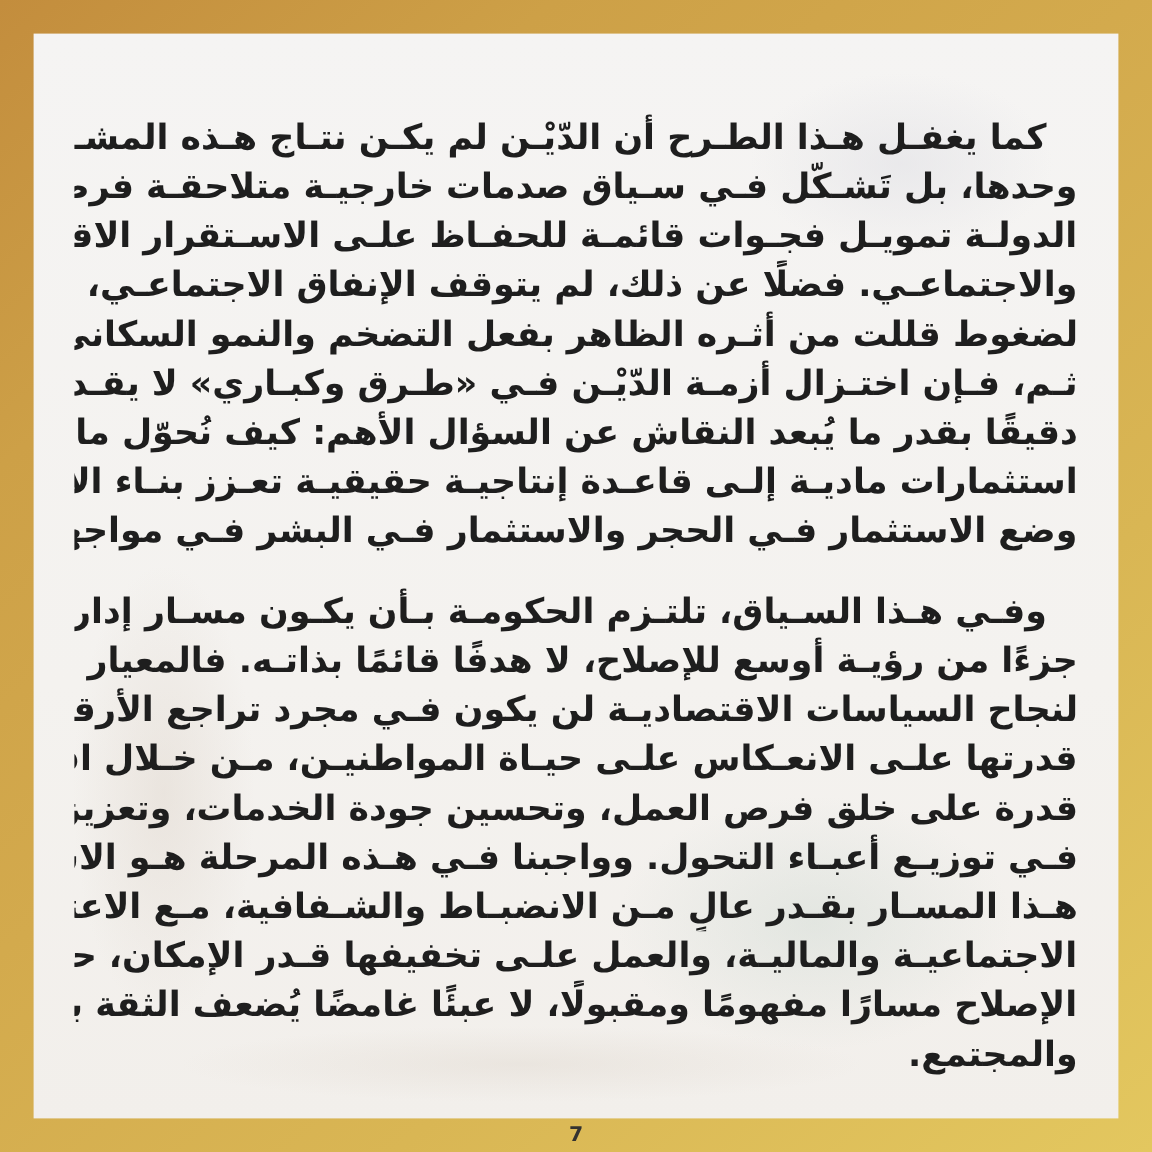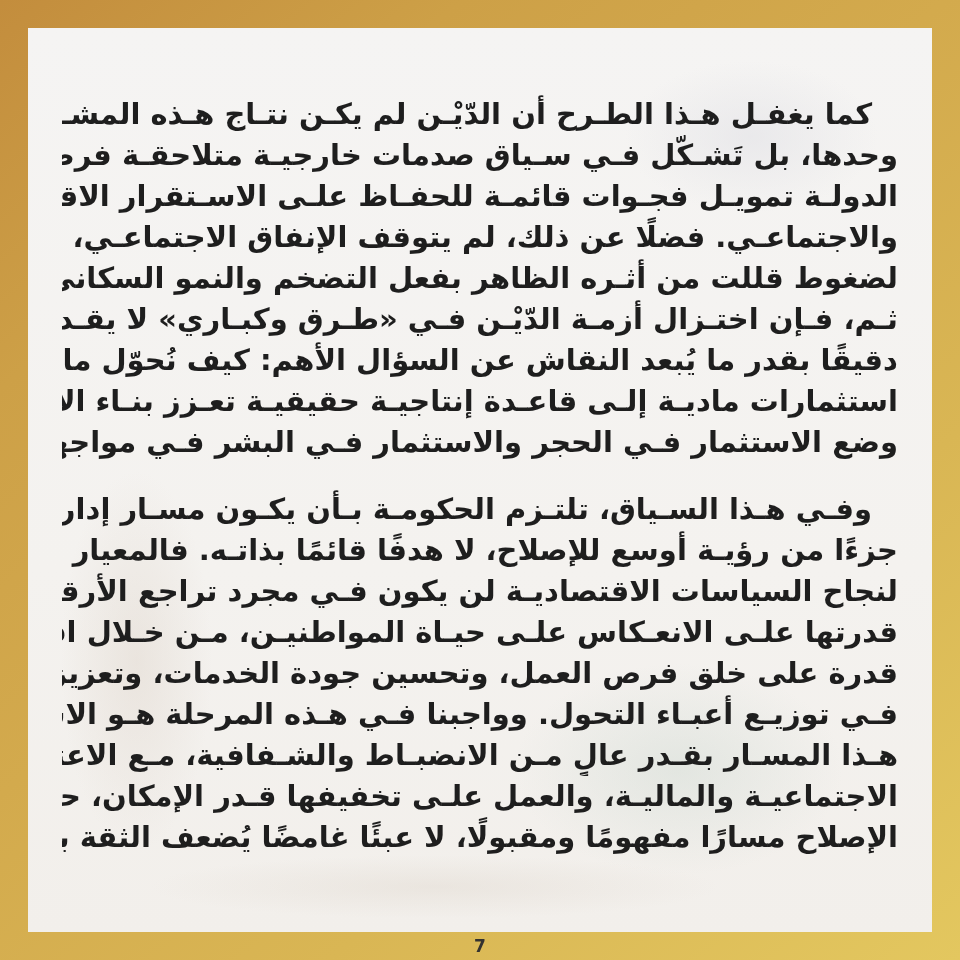--- a/index.html
+++ b/index.html
@@ -110,20 +110,21 @@
     <div class="para para-2">
         <div class="line">وفـي هـذا السـياق، تلتـزم الحكومـة بـأن يكـون مسـار إدارة الدّيْـن</div>
         <div class="line">جزءًا من رؤيـة أوسع للإصلاح، لا هدفًا قائمًا بذاتـه. فالمعيار الحقيقـي</div>
         <div class="line">لنجاح السياسات الاقتصاديـة لن يكون فـي مجرد تراجع الأرقام، بل في</div>
         <div class="line">قدرتها علـى الانعـكاس علـى حيـاة المواطنيـن، مـن خـلال اقتصـاد أكثر</div>
         <div class="line">قدرة على خلق فرص العمل، وتحسين جودة الخدمات، وتعزيز العدالة</div>
         <div class="line">فـي توزيـع أعبـاء التحول. وواجبنا فـي هـذه المرحلة هـو الاستمرار فـي</div>
         <div class="line">هـذا المسـار بقـدر عالٍ مـن الانضبـاط والشـفافية، مـع الاعتراف بالكُلفة</div>
         <div class="line">الاجتماعيـة والماليـة، والعمل علـى تخفيفها قـدر الإمكان، حتـى يصبح</div>
         <div class="line">الإصلاح مسارًا مفهومًا ومقبولًا، لا عبئًا غامضًا يُضعف الثقة بين الدولة</div>
+        <div class="line">والمجتمع.</div>
       </div>
 
   </div>
 
   <div class="page-footer">
     <span class="page-number">7</span>
   </div>
 
 </div>
 

